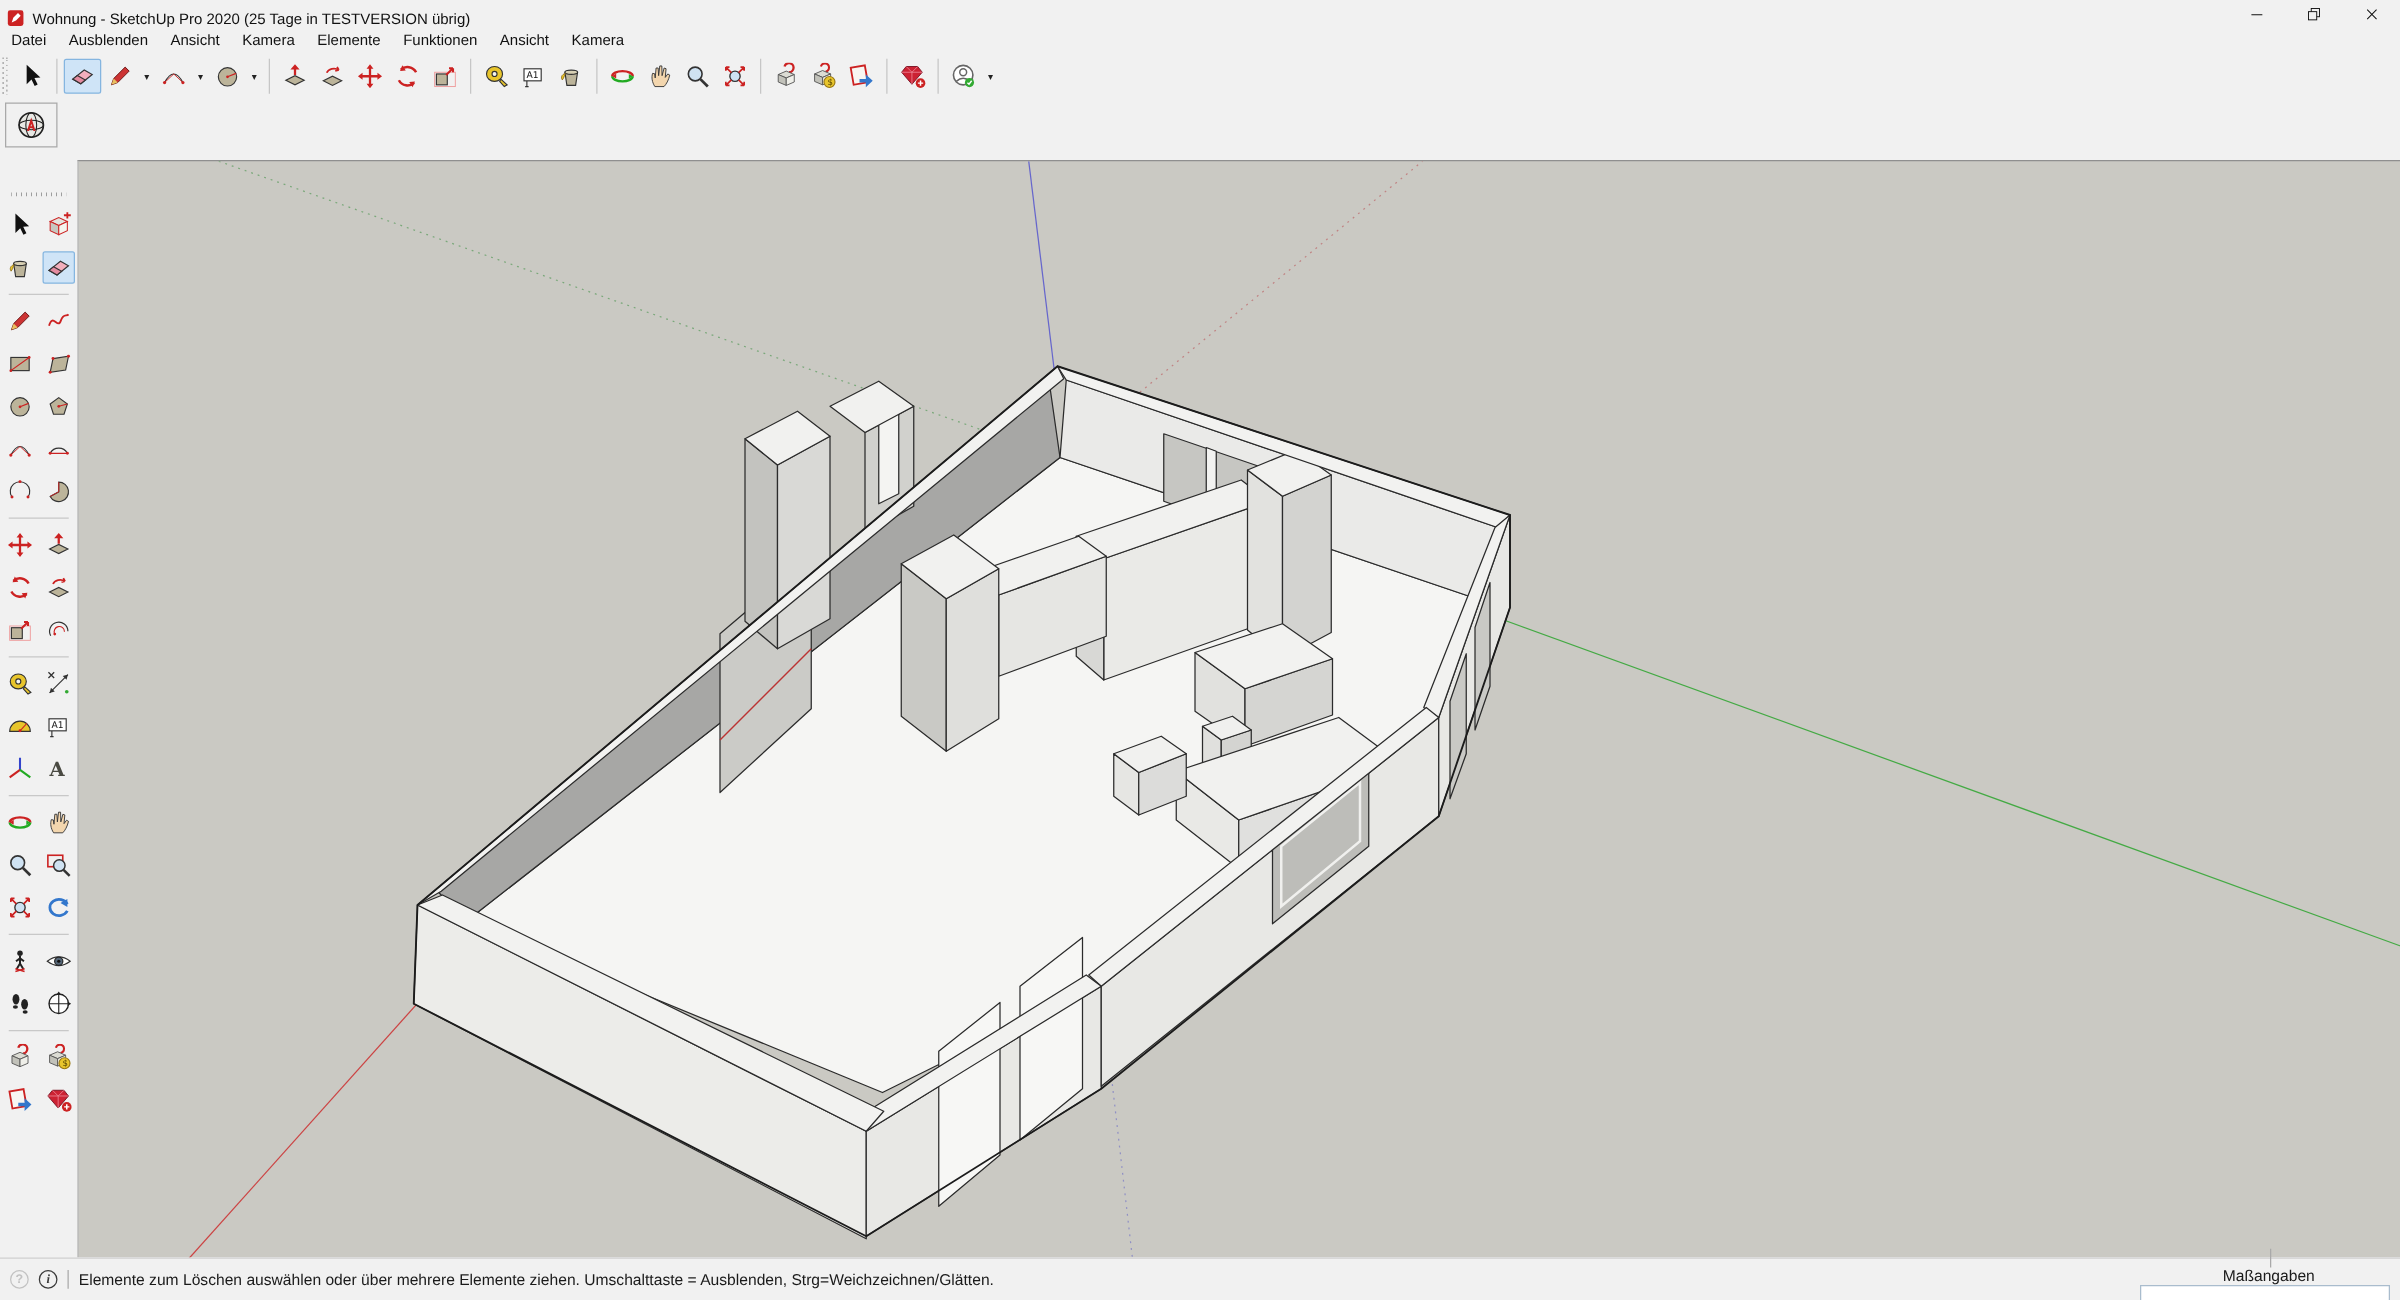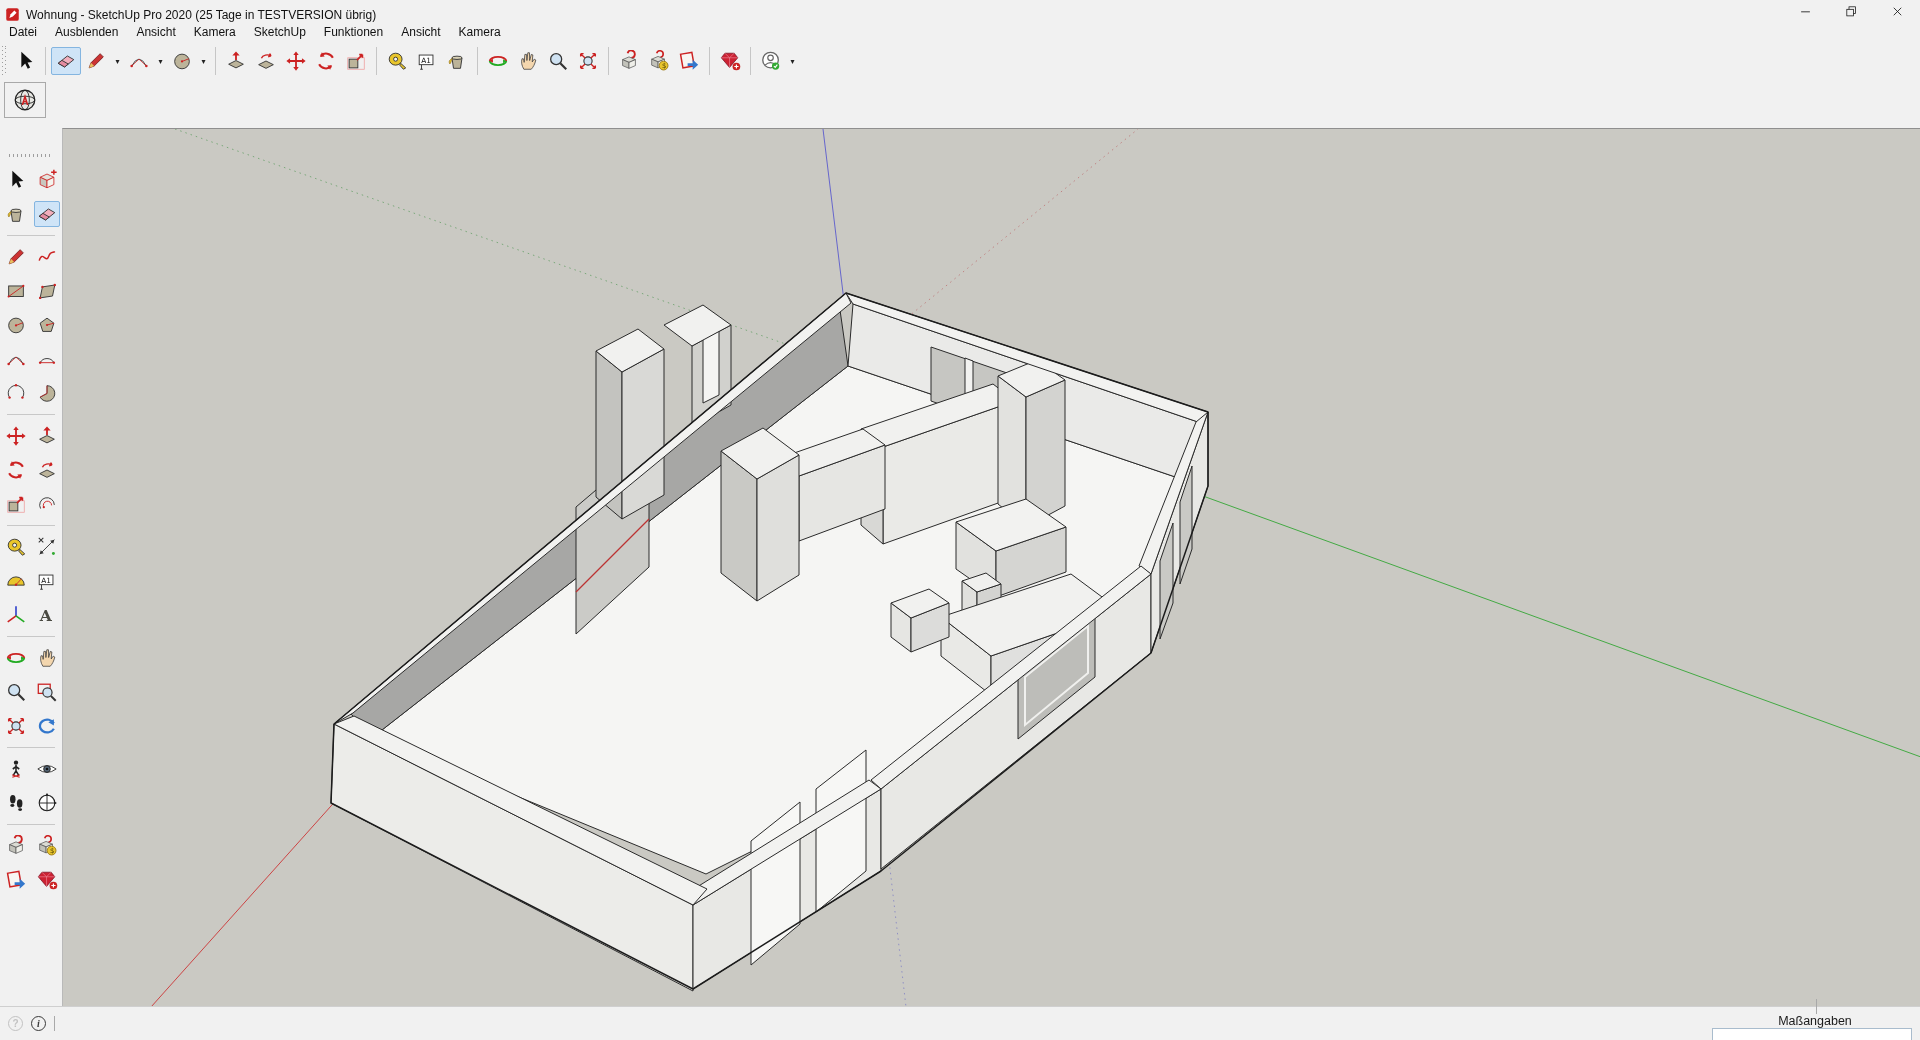--- a/index.html
+++ b/index.html
@@ -321,21 +321,21 @@
         </svg>
       </div>
     </div>
 </div>
 
 <div id="menubar">
     <span class="menuitem">Datei</span>
     <span class="menuitem">Ausblenden</span>
     <span class="menuitem">Ansicht</span>
     <span class="menuitem">Kamera</span>
-    <span class="menuitem">SketchUp</span>
+    <span class="menuitem">Elemente</span>
     <span class="menuitem">Funktionen</span>
     <span class="menuitem">Ansicht</span>
     <span class="menuitem">Kamera</span>
   </div>
 
 <div id="toolbar-top">
   <div class="grip-v"></div>
 <span class="tbtn">
       <svg viewBox="0 0 24 24">
         <use href="#sym-cursor"></use>
@@ -804,18 +804,19 @@
     </g>
     <path d="M268 674 L271 595 L783 164 L1145 283 L1145 357 L1088 524 L818 742 L630 860 Z" fill="none" stroke="#1c1c1c" stroke-width="1.5" stroke-linejoin="round"></path>
   </g>
 </svg>
 </div>
 
 <div id="statusbar">
   <span class="stcirc help">?</span>
   <span class="stcirc info">i</span>
   <span class="stsep"></span>
+  <span>Elemente zum Löschen auswählen oder über mehrere Elemente ziehen. Umschalttaste = Ausblenden, Strg=Weichzeichnen/Glätten.</span>
   <div id="measure-wrap">
     <span class="stsep"></span>
     <span id="measure-label">Maßangaben</span>
     <input id="measure-input" type="text" value="" style="">
   </div>
 </div>
 
 </body></html>

